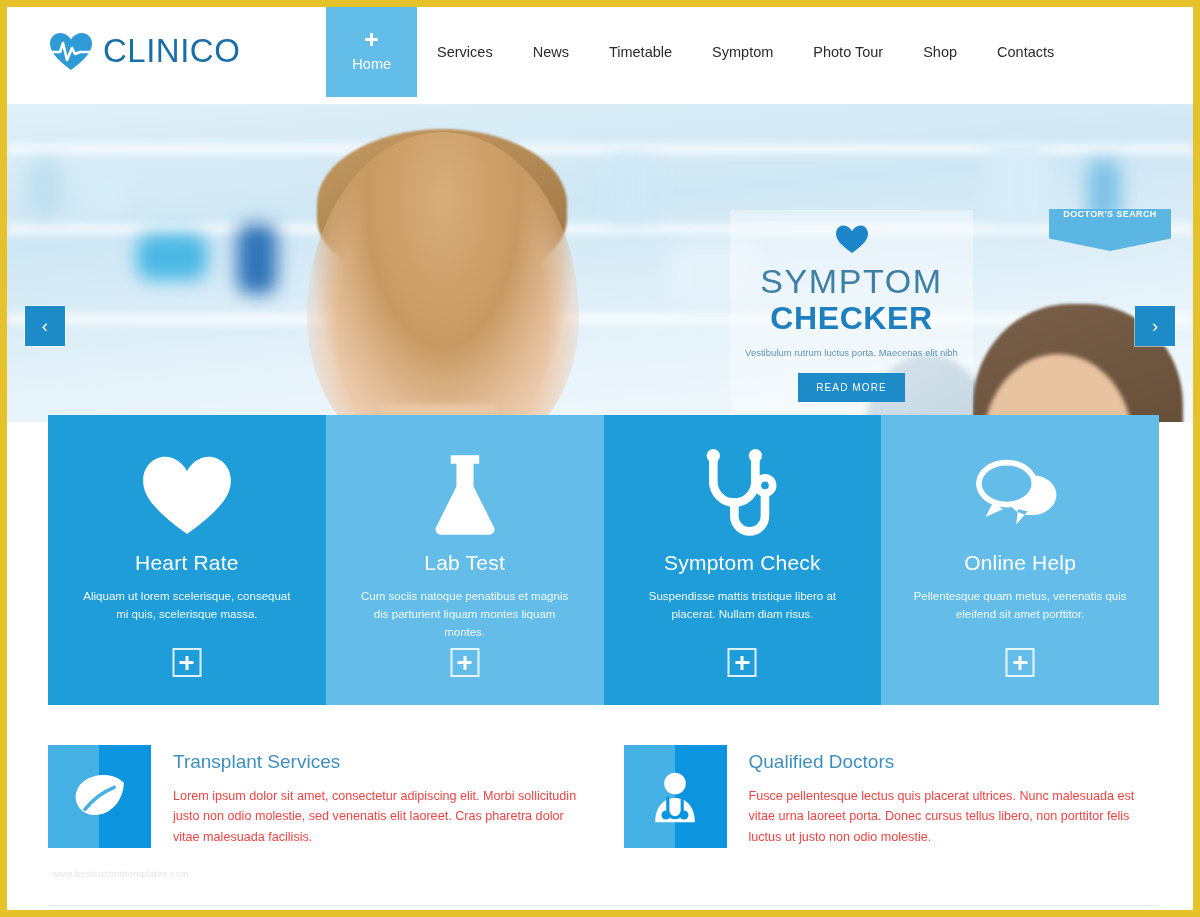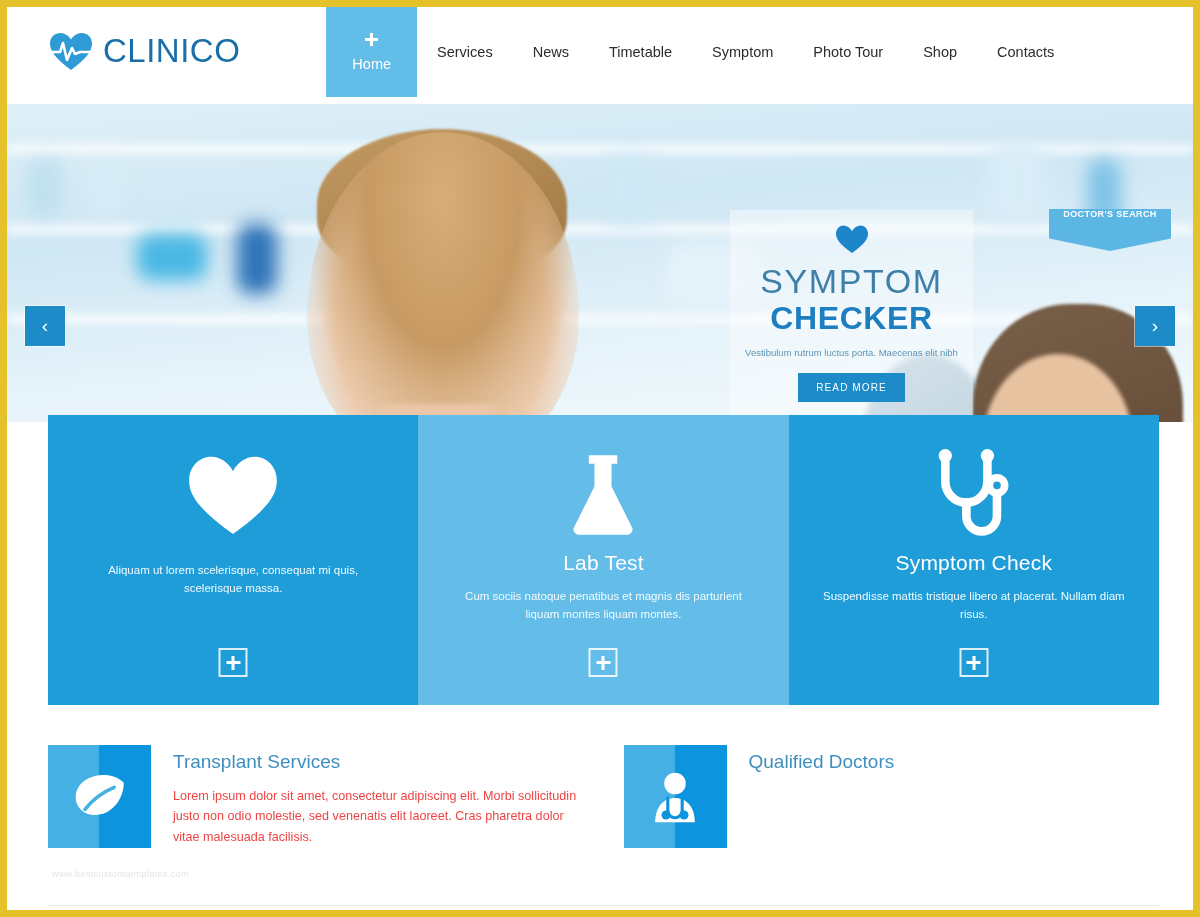--- a/index.html
+++ b/index.html
@@ -379,20 +379,21 @@
   </div>
 
   <div class="cards">
 
     <div class="card dark">
       <div class="card-icon">
         <svg viewBox="0 0 96 86" width="92" height="82">
           <path d="M48 84 C12 58 2 43 2 28 C2 13 13 3 25 3 C35 3 43.5 9.5 48 18 C52.5 9.5 61 3 71 3 C83 3 94 13 94 28 C94 43 84 58 48 84 Z" fill="#ffffff"></path>
         </svg>
       </div>
+      <div class="card-title">Heart Rate</div>
       <div class="card-desc">Aliquam ut lorem scelerisque, consequat mi quis, scelerisque massa.</div>
       <div class="card-plus"></div>
     </div>
 
     <div class="card light">
       <div class="card-icon">
         <svg viewBox="0 0 78 92" width="74" height="88">
           <path d="M24 4 h30 v9 h-6 v24 l22 44 a6 6 0 0 1 -5 7 H13 a6 6 0 0 1 -5 -7 l22 -44 V13 h-6 z" fill="#ffffff"></path>
         </svg>
       </div>
@@ -410,20 +411,34 @@
           <circle cx="60" cy="7" r="7" fill="#ffffff"></circle>
           <circle cx="70" cy="38" r="12" fill="#ffffff"></circle>
           <circle cx="70" cy="38" r="4" fill="#1f9dd9"></circle>
         </svg>
       </div>
       <div class="card-title">Symptom Check</div>
       <div class="card-desc">Suspendisse mattis tristique libero at placerat. Nullam diam risus.</div>
       <div class="card-plus"></div>
     </div>
 
+    <div class="card light">
+      <div class="card-icon">
+        <svg viewBox="0 0 100 90" width="96" height="86">
+          <path d="M60 20 a28 22 0 1 1 -0.2 0 Z" fill="#63bde8"></path>
+          <path d="M62 24 a26 21 0 1 0 0.1 0 Z M58 62 l-12 14 l2 -16 Z" fill="#ffffff"></path>
+          <ellipse cx="36" cy="33" rx="32" ry="25" fill="#ffffff"></ellipse>
+          <ellipse cx="36" cy="33" rx="26" ry="19" fill="#63bde8"></ellipse>
+          <path d="M22 52 l-8 16 l18 -8 Z" fill="#ffffff"></path>
+        </svg>
+      </div>
+      <div class="card-title">Online Help</div>
+      <div class="card-desc">Pellentesque quam metus, venenatis quis eleifend sit amet porttitor.</div>
+      <div class="card-plus"></div>
+    </div>
   </div>
 
   <div class="services">
 
     <div class="service">
       <div class="service-icon-box">
         <svg viewBox="0 0 60 52" width="54" height="46">
           <path d="M57 10 C44 -4 14 -1 5 16 C-2 29 6 44 20 46 C38 49 56 34 57 10 Z" fill="#ffffff"></path>
           <path d="M46 15 C34 20 22 28 13 40" fill="none" stroke="#45b0e3" stroke-width="4" stroke-linecap="round"></path>
         </svg>
@@ -439,20 +454,21 @@
         <svg viewBox="0 0 60 60" width="54" height="54">
           <circle cx="30" cy="15" r="12" fill="#ffffff"></circle>
           <path d="M8 58 C8 40 18 31 30 31 C42 31 52 40 52 58 Z" fill="#ffffff"></path>
           <path d="M22 31 v14 a8 8 0 0 0 16 0 V31" fill="none" stroke="#0d94de" stroke-width="3.5" stroke-linecap="round"></path>
           <circle cx="20" cy="50" r="5" fill="#0d94de"></circle>
           <circle cx="40" cy="50" r="5" fill="#0d94de"></circle>
         </svg>
       </div>
       <div class="service-body">
         <div class="service-title">Qualified Doctors</div>
+        <div class="service-desc">Fusce pellentesque lectus quis placerat ultrices. Nunc malesuada est vitae urna laoreet porta. Donec cursus tellus libero, non porttitor felis luctus ut justo non odio molestie.</div>
       </div>
     </div>
   </div>
 
   <div class="watermark">www.bestcustomtemplates.com</div>
   <div class="divider"></div>
 
 </div>
 
 </body></html>

